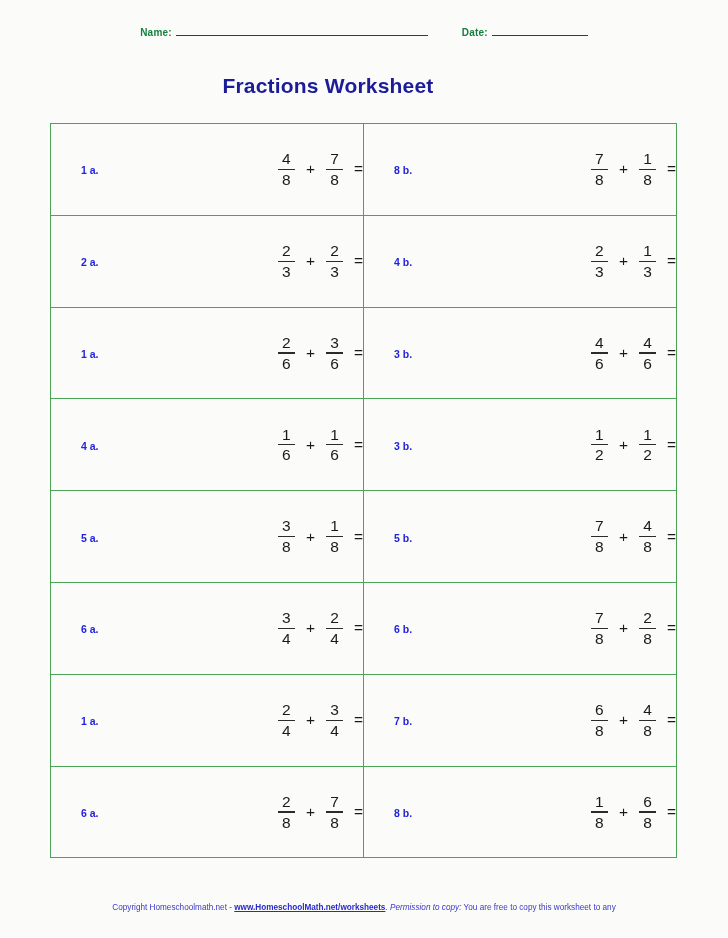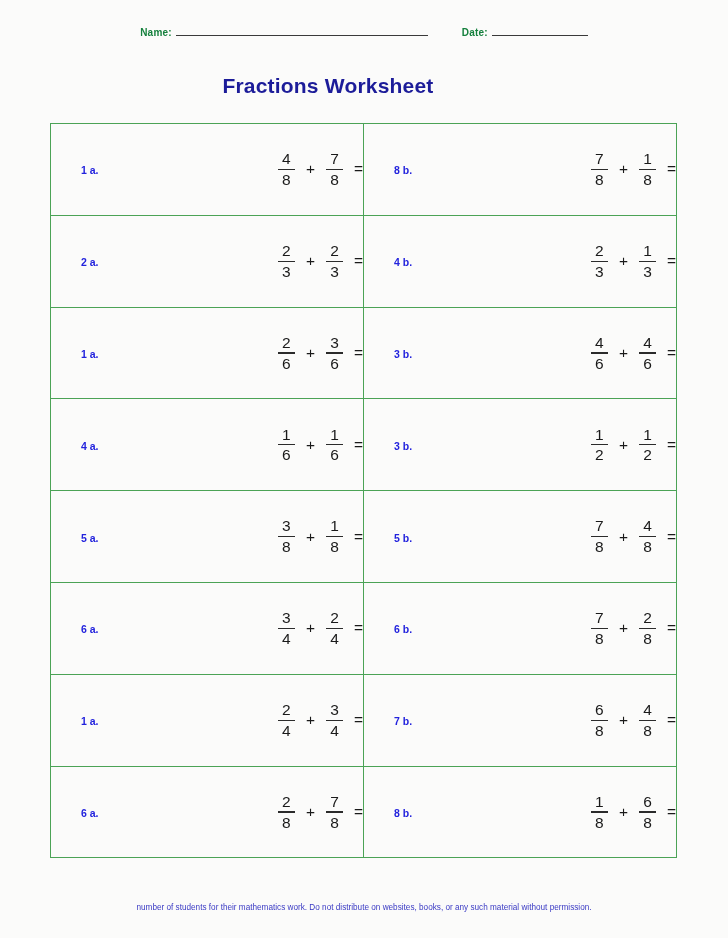--- a/index.html
+++ b/index.html
@@ -492,14 +492,16 @@
             <span class="eq">=</span>
           </span>
         </div>
       </td>
     </tr>
 
   </tbody>
 </table>
 
 <div class="footer">
-  <span class="line">number of students for their mathematics work. Do not distribute on websites, books, or any such material without permission.</span>
+  <span class="line">
+    <span>Copyright Homeschoolmath.net - </span><span class="link">www.HomeschoolMath.net/worksheets</span><span class="perm">. Permission to copy:</span><span> You are free to copy this worksheet to any</span>
+  </span>
 </div>
 
 </body></html>

